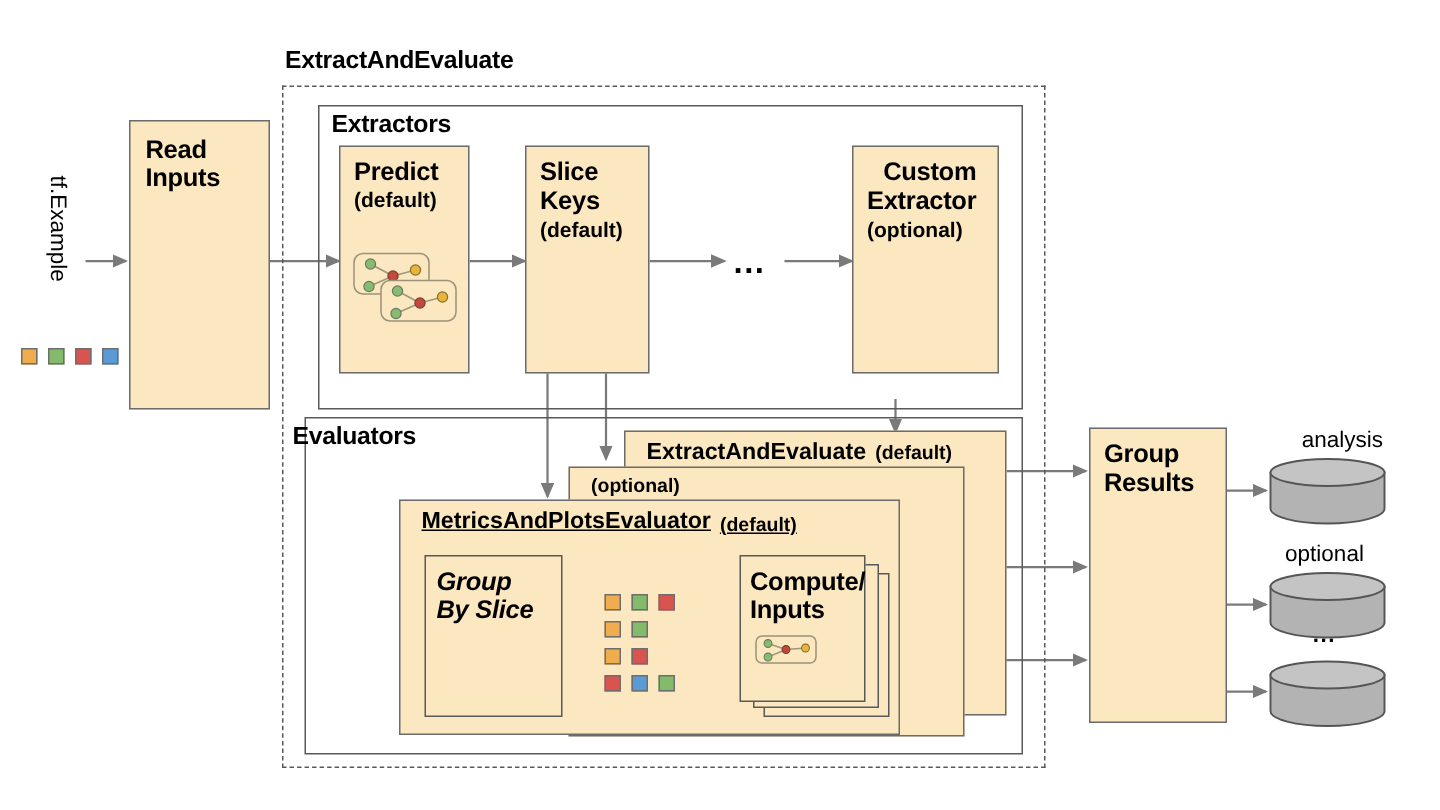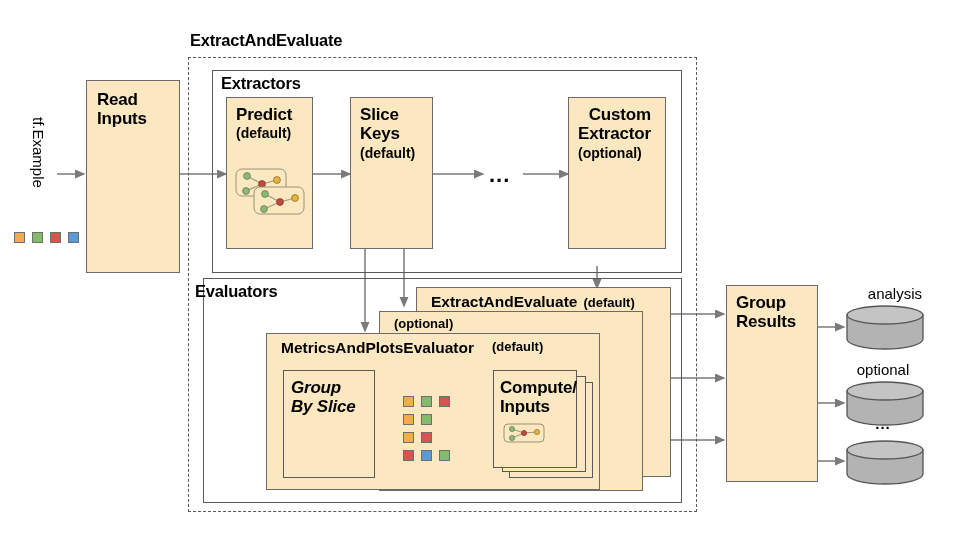--- a/index.html
+++ b/index.html
@@ -227,21 +227,21 @@
     </div>
   </div>
 
   <div class="abs tanbox" style="left:379px; top:311px; width:264px; height:180px;">
     <div style="position:absolute; left:14px; top:4px; display:flex; align-items:baseline; gap:6px;">
       <span class="inline-sub">(optional)</span>
     </div>
   </div>
 
   <div class="abs tanbox" style="left:266px; top:333px; width:334px; height:157px;">
-    <div style="position:absolute; left:14px; top:5px; display:flex; align-items:flex-start; gap:18px;">
+    <div style="position:absolute; left:14px; top:5px; display:flex; align-items:flex-end; gap:6px;text-decoration:underline;">
       <span class="inline-title">MetricsAndPlotsEvaluator</span>
       <span class="inline-sub">(default)</span>
     </div>
   </div>
 
   <div class="abs whitebox" style="left:283px; top:370px; width:92px; height:108px; border-width:1.2px;">
     <div class="ttl box-title" style="position:absolute; left:7px; top:7px; white-space:pre-line;font-style:italic;">Group
 By Slice</div>
   </div>
 

